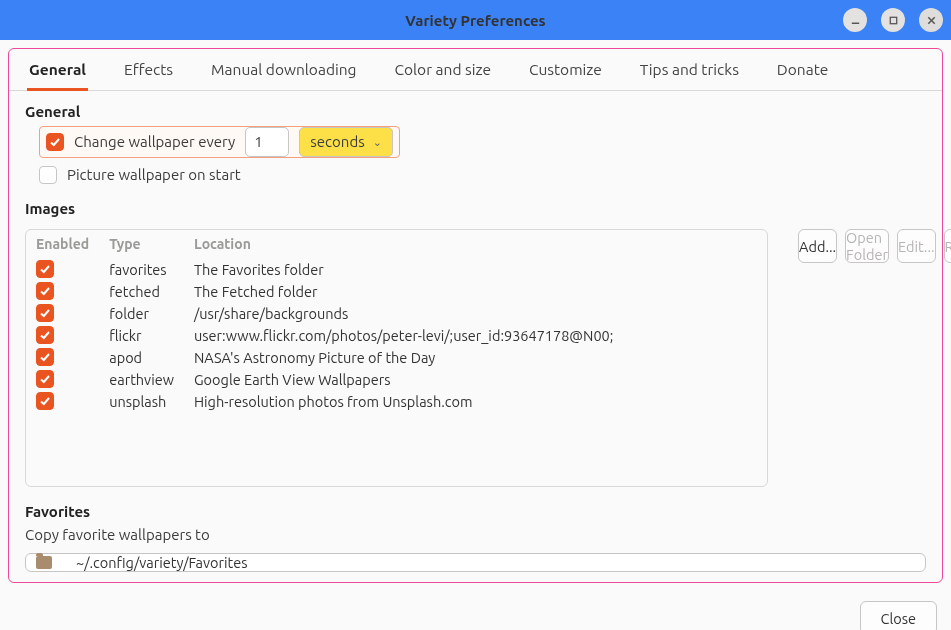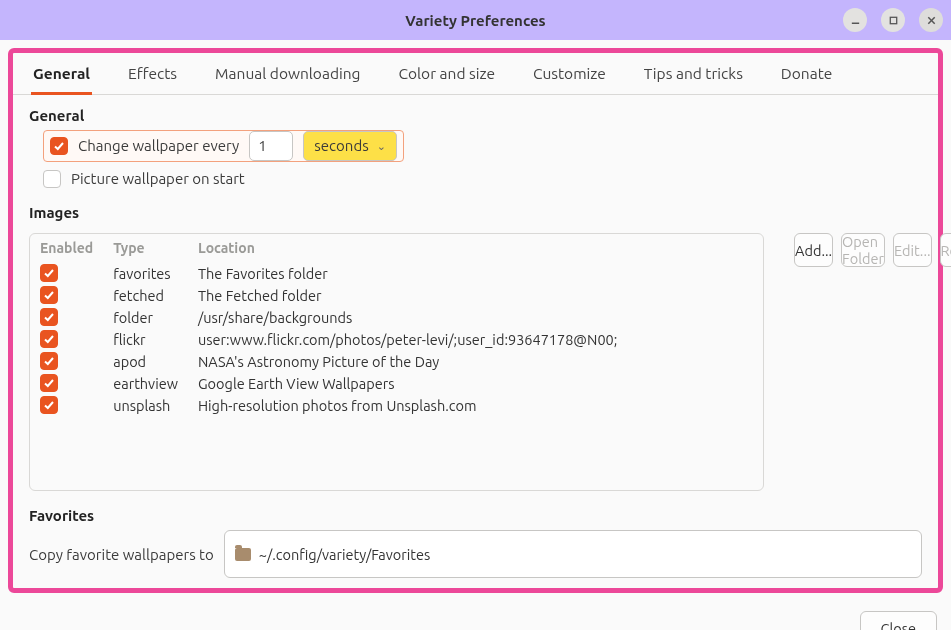--- a/index.html
+++ b/index.html
@@ -6,40 +6,40 @@
   html, body { margin:0; padding:0; }
   body {
     width:951px; height:630px;
     font-family: Ubuntu, "Noto Sans", "Segoe UI", sans-serif;
     font-size:15px; color:#3b3b3b;
     background:#fafafa;
     overflow:hidden;
   }
   
   .titlebar {
-    height:40px; background:#c4b5fd;
+    height:40px; background:#3b82f6;
     display:flex; align-items:center; position:relative;
     padding:0 8px;
   }
   .titlebar .title {
     position:absolute; left:0; right:0; text-align:center;
     font-weight:700; font-size:15px; color:#333;
     pointer-events:none;
   }
   .winbtns { margin-left:auto; display:flex; gap:14px; align-items:center; }
   .winbtn {
     width:24px; height:24px; border-radius:50%;
     background:#e3e2e0; display:flex; align-items:center; justify-content:center;
     color:#555;
   }
   .winbtn.close { background:#dedddb; }
   .winbtn svg { width:11px; height:11px; }
   
   .frame {
-    margin:8px; border:5px solid #ec4899; border-radius:6px;
+    margin:8px; border:1px solid #ec4899; border-radius:6px;
     background:#fafafa;
   }
   
   .tabs {
     display:flex; gap:34px; padding:0 18px; height:42px; align-items:flex-end;
     border-bottom:1px solid #d9d8d6;
   }
   .tab {
     padding:0 2px 10px 2px; font-size:15.5px; color:#444; cursor:default;
     border-bottom:3px solid transparent;
@@ -85,24 +85,24 @@
   .sources td.en { width:60px; text-align:center; }
   .sources td.ty { width:80px; }
   .btncol { width:128px; display:flex; flex-direction:row; gap:8px; }
   .btn {
     height:34px; border:1px solid #c7c6c4; border-radius:6px; background:#fdfdfd;
     display:flex; align-items:center; justify-content:center; font-size:14.5px; color:#333;
   }
   .btn.disabled { color:#b6b5b3; }
   
   .fav { padding:14px 16px 10px; }
-  .fav-row { display:flex; align-items:center; gap:10px; margin-top:0; }
+  .fav-row { display:flex; gap:10px; margin-top:0;flex-direction:column; }
   .pathbox {
     flex:1; height:48px; border:1px solid #c7c6c4; border-radius:6px; background:#fff;
-    display:flex; align-items:center; gap:8px; padding:0 10px; font-size:14.5px; color:#333;
+    display:flex; align-items:center; gap:24px; padding:0 10px; font-size:14.5px; color:#333;
   }
   .foldericon { width:16px; height:13px; background:#a88c6d; border-radius:2px; position:relative; }
   .foldericon:before { content:""; position:absolute; top:-3px; left:0; width:7px; height:3px; background:#a88c6d; border-radius:2px 2px 0 0; }
   
   .footer { display:flex; justify-content:flex-end; padding:10px 14px 0; }
   .closebtn {
     height:34px; padding:0 20px; border:1px solid #c7c6c4; border-radius:6px;
     background:#fdfdfd; display:flex; align-items:center; justify-content:center;
     font-size:14.5px; color:#333;
   }

